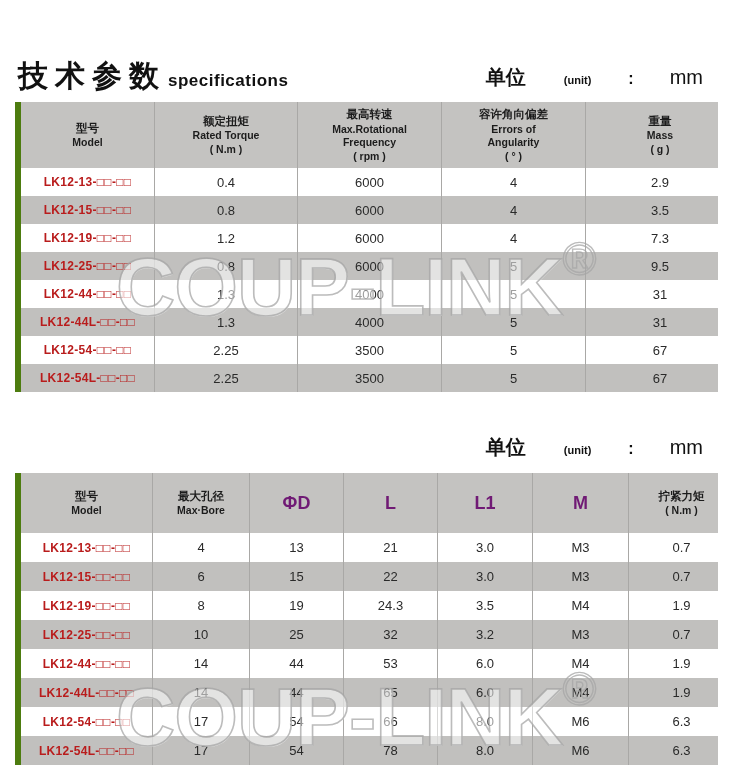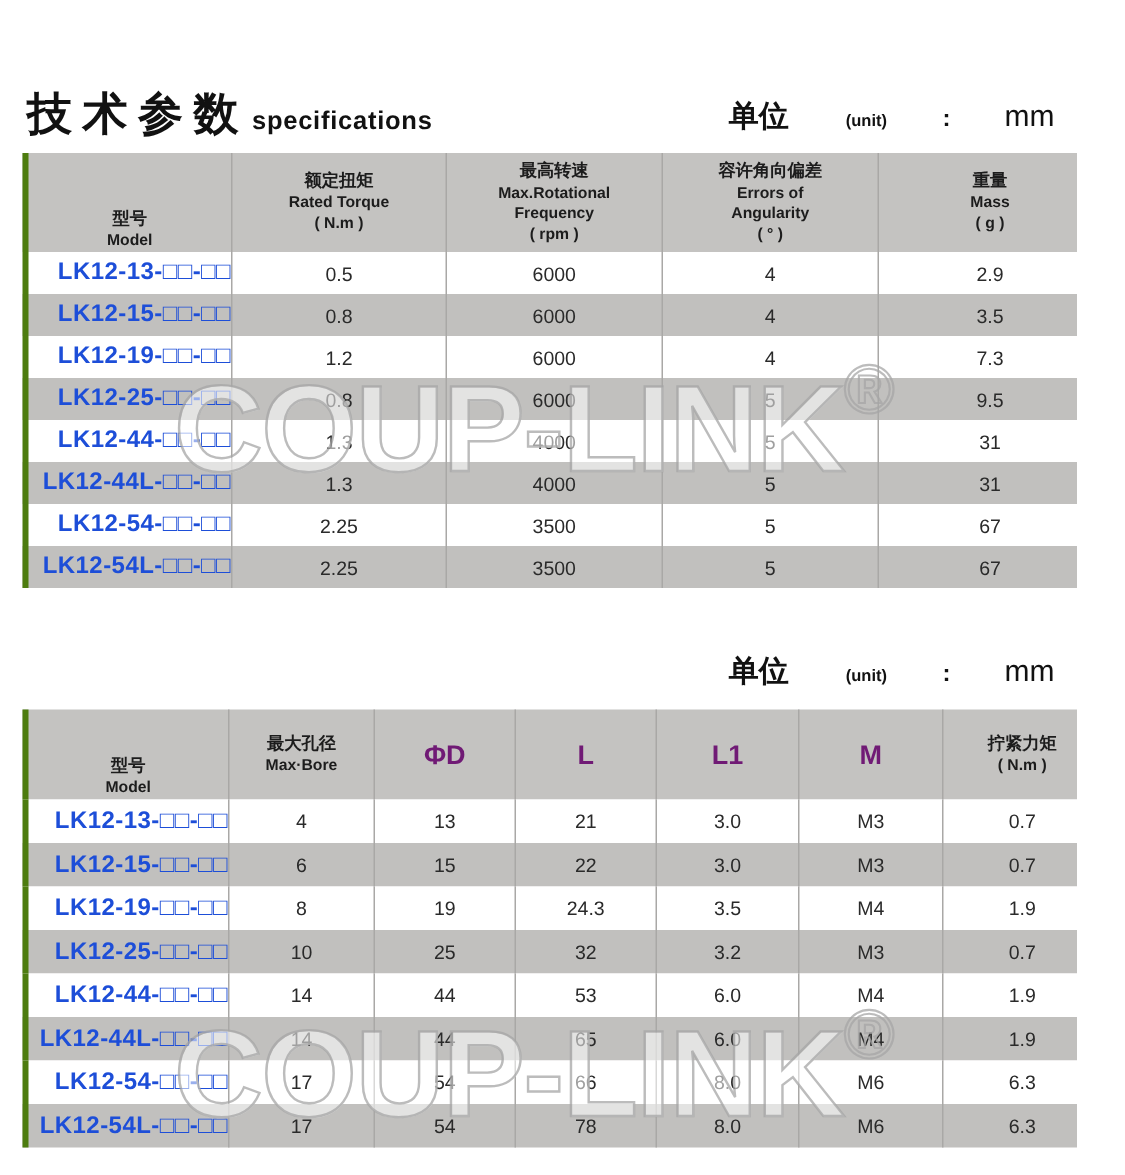--- a/index.html
+++ b/index.html
@@ -37,29 +37,29 @@
   #table-1 .thead{height:66px;}
   #table-2 .thead{height:60px;}
   #table-1 .tr{height:28px;}
   #table-2 .tr{height:29px;}
   .thead{background:#c4c3c1;}
   .th,.td{
     display:flex;flex-direction:column;align-items:center;justify-content:center;
     border-right:1px solid #a9a8a6;
     box-sizing:border-box;text-align:center;
   }
-  .th:first-child,.td:first-child{border-left:4px solid #4d7c0f;justify-content:flex-end;}
+  .th:first-child,.td:first-child{border-left:6px solid #4d7c0f;}
   .th .h-zh{font-size:11.5px;font-weight:bold;color:#1c1c1c;line-height:1.4;}
   .th .h-en{font-size:10.5px;font-weight:bold;color:#1c1c1c;line-height:1.3;white-space:pre-line;}
   .th .h-unit{font-size:10.5px;font-weight:bold;color:#1c1c1c;line-height:1.3;}
   .th.big{font-size:18px;font-weight:bold;color:#701a75;}
   .tr.white{background:#ffffff;}
   .tr.gray{background:#c1c0be;}
   .td{font-size:13px;font-weight:500;color:#2a2a2a;flex-direction:row;}
-  .td.model{font-size:16px;font-weight:bold;color:#1d4ed8;letter-spacing:0.3px;}
+  .td.model{font-size:12px;font-weight:bold;color:#b91c1c;letter-spacing:0.3px;}
 
   
   .watermark{
     position:absolute;left:116px;
     display:flex;align-items:flex-start;
     pointer-events:none;z-index:5;
     user-select:none;
   }
   .watermark .wm-text{
     font-size:82px;font-weight:bold;letter-spacing:-1px;line-height:1;
@@ -117,21 +117,21 @@
         </div>
         <div class="th">
           <div class="h-zh">重量</div>
           <div class="h-en">Mass</div>
           <div class="h-unit">( g )</div>
         </div>
       </div>
     <div class="tbody">
         <div class="tr white">
           <div class="td model">LK12-13-□□-□□</div>
-          <div class="td">0.5</div>
+          <div class="td">0.4</div>
           <div class="td">6000</div>
           <div class="td">4</div>
           <div class="td">2.9</div>
         </div>
         <div class="tr gray">
           <div class="td model">LK12-15-□□-□□</div>
           <div class="td">0.8</div>
           <div class="td">6000</div>
           <div class="td">4</div>
           <div class="td">3.5</div>

